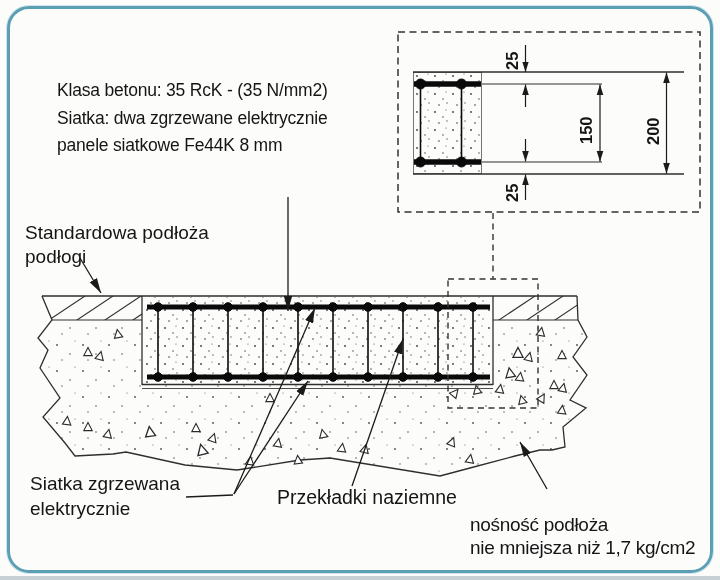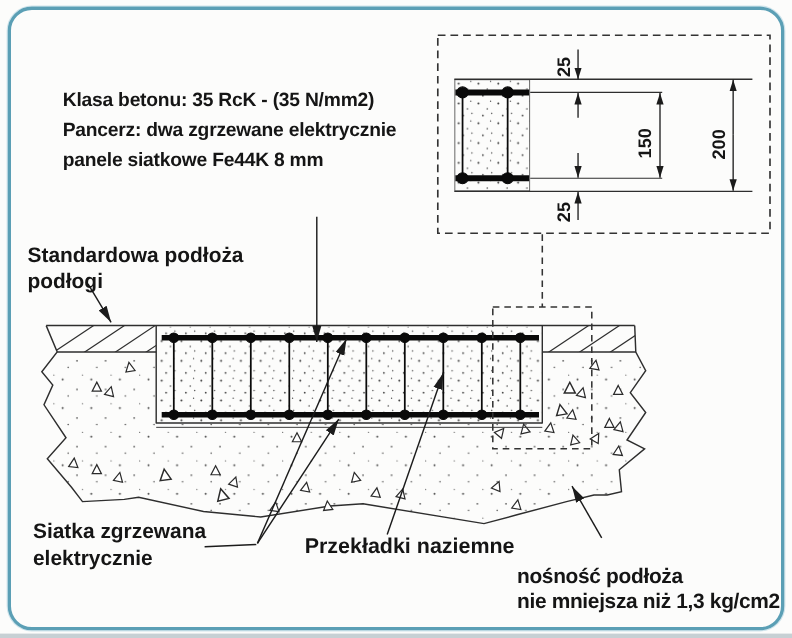--- a/index.html
+++ b/index.html
@@ -2,21 +2,21 @@
 <html><head>
 <meta charset="utf-8">
 <style>
   html,body{margin:0;padding:0;background:#fbfbfa;}
   #stage{position:relative;width:720px;height:580px;overflow:hidden;background:#fcfcfb;
          font-family:"Liberation Sans", sans-serif;}
   #frame{position:absolute;left:7px;top:6px;width:700px;height:561px;
          border:3px solid #5b9fb5;border-radius:22px;box-shadow:0 0 0 1px #cfe4ec;}
   #bottom-strip{position:absolute;left:0;bottom:0;width:720px;height:4px;background:#c7d0d4;}
   svg{position:absolute;left:0;top:0;}
-  .lbl{position:absolute;color:#151515;font-weight:bold;white-space:nowrap;}
+  .lbl{position:absolute;color:#151515;font-weight:normal;white-space:nowrap;}
   #spec-block{left:57px;top:77px;font-size:17.5px;line-height:27.5px;letter-spacing:-0.2px;}
   #label-floor-height{left:25px;top:221px;font-size:19px;line-height:24px;}
   #label-welded-mesh{left:30px;top:471px;font-size:19px;line-height:25px;}
   #label-ground-spacers{left:277px;top:486px;font-size:19.5px;}
   #label-subgrade-capacity{left:470px;top:498px;font-size:19px;line-height:22.5px;letter-spacing:-0.3px;margin-top:16px;}
   .dimtxt{font-weight:bold;font-size:16.5px;fill:#151515;}
 </style>
 </head>
 <body>
 
@@ -212,33 +212,33 @@
       <polyline points="186,497 233,495"></polyline>
       <line x1="234" y1="494" x2="315" y2="308" marker-end="url(#arr)"></line>
       <line x1="234" y1="494" x2="308" y2="381" marker-end="url(#arr)"></line>
       <line x1="352" y1="486" x2="403" y2="339" marker-end="url(#arr)"></line>
       <line x1="547" y1="489" x2="520" y2="442" marker-end="url(#arr)"></line>
     </g>
   </svg>
 
   <div id="spec-block" class="lbl">
     <div>Klasa betonu: 35 RcK - (35 N/mm2)</div>
-    <div>Pancerz: dwa zgrzewane elektrycznie</div>
+    <div>Siatka: dwa zgrzewane elektrycznie</div>
     <div>panele siatkowe Fe44K 8 mm</div>
   </div>
 
   <div id="label-floor-height" class="lbl">
     <div>Standardowa podłoża</div>
     <div>podłogi</div>
   </div>
 
   <div id="label-welded-mesh" class="lbl">
     <div>Siatka zgrzewana</div>
     <div>elektrycznie</div>
   </div>
 
   <div id="label-ground-spacers" class="lbl">Przekładki naziemne</div>
 
   <div id="label-subgrade-capacity" class="lbl">
     <div>nośność podłoża</div>
-    <div>nie mniejsza niż 1,3 kg/cm2</div>
+    <div>nie mniejsza niż 1,7 kg/cm2</div>
   </div>
 </div>
 
 </body></html>

